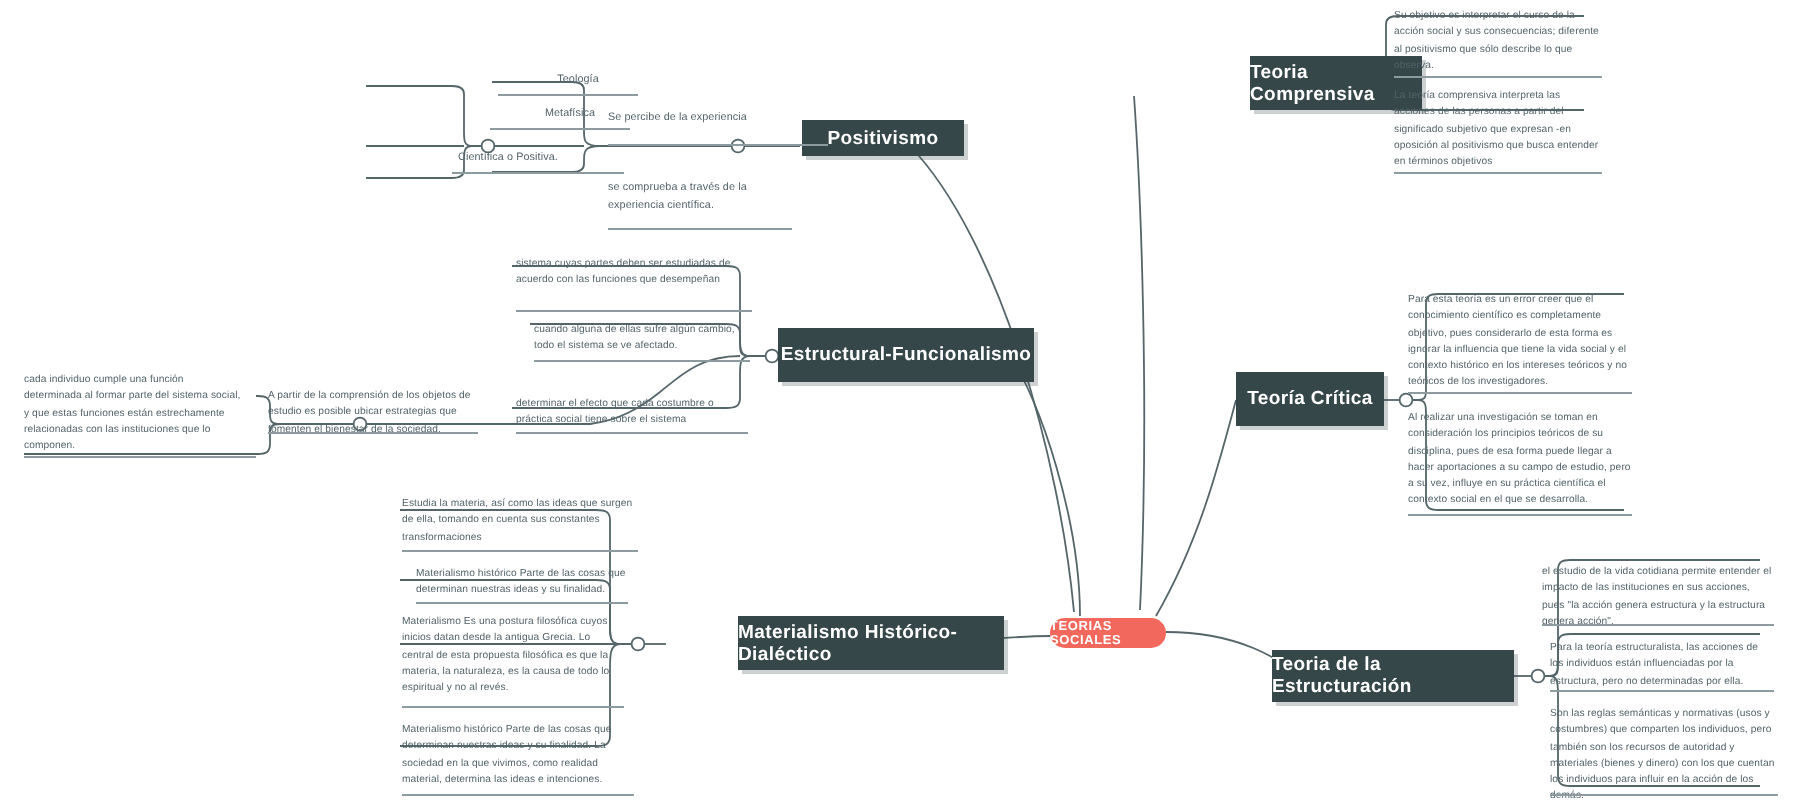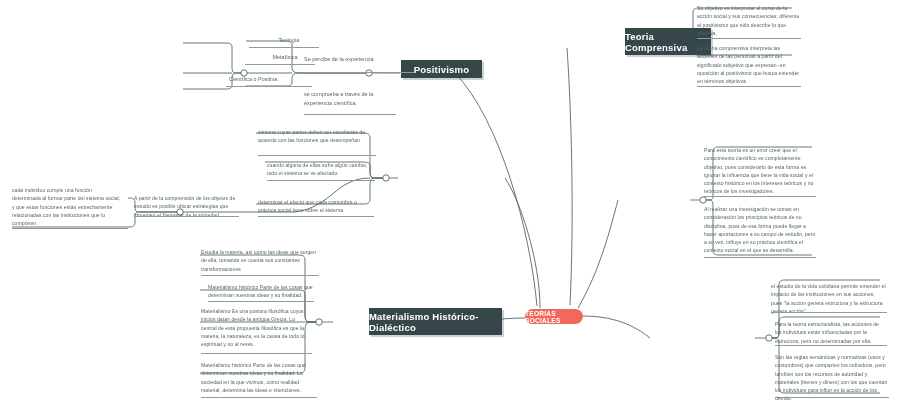--- a/index.html
+++ b/index.html
@@ -84,26 +84,29 @@
     <circle cx="769" cy="338" r="3.2"></circle>
     <path d="M772,338 L775,338 C779,338 779,334 779,330 L779,285 C779,281 781,280 785,280 L880,280"></path>
     <path d="M772,338 L775,338 C779,338 779,336 779,332 L779,322 C779,318 781,317 785,317 L880,317"></path>
     <path d="M772,338 L775,338 C779,338 779,342 779,348 L779,388 C779,392 781,393 785,393 L880,393"></path>
   </svg>
 
   <div class="center-node" style="left:525px;top:309px;width:58px;height:15px;">TEORIAS SOCIALES</div>
 
   <div class="node shadow-b" style="left:401px;top:60px;width:81px;height:18px;">Positivismo</div>
 
+  <div class="node shadow-b" style="left:389px;top:164px;width:128px;height:27px;">Estructural-Funcionalismo</div>
 
   <div class="node shadow-b" style="left:333px;top:308px;width:133px;height:27px;margin-left:36px;">Materialismo  Histórico-Dialéctico</div>
 
   <div class="node shadow-b" style="left:585px;top:28px;width:86px;height:27px;margin-left:40px;">Teoria Comprensiva</div>
 
+  <div class="node shadow-b" style="left:618px;top:186px;width:74px;height:27px;">Teoría Crítica</div>
 
+  <div class="node shadow-b" style="left:636px;top:325px;width:121px;height:26px;">Teoria de la Estructuración</div>
 
   <div class="txt lbl" style="left:304px;top:55px;width:110px;">Se percibe de la experiencia</div>
   <div class="rule" style="left:304px;top:72px;width:110px;"></div>
 
   <div class="txt lbl" style="left:304px;top:90px;width:92px;">se comprueba a través de la experiencia científica.</div>
   <div class="rule" style="left:304px;top:114px;width:92px;"></div>
 
   <div class="txt lbl" style="left:259px;top:36px;width:60px;text-align:center;">Teología</div>
   <div class="rule" style="left:249px;top:47px;width:70px;"></div>
 

